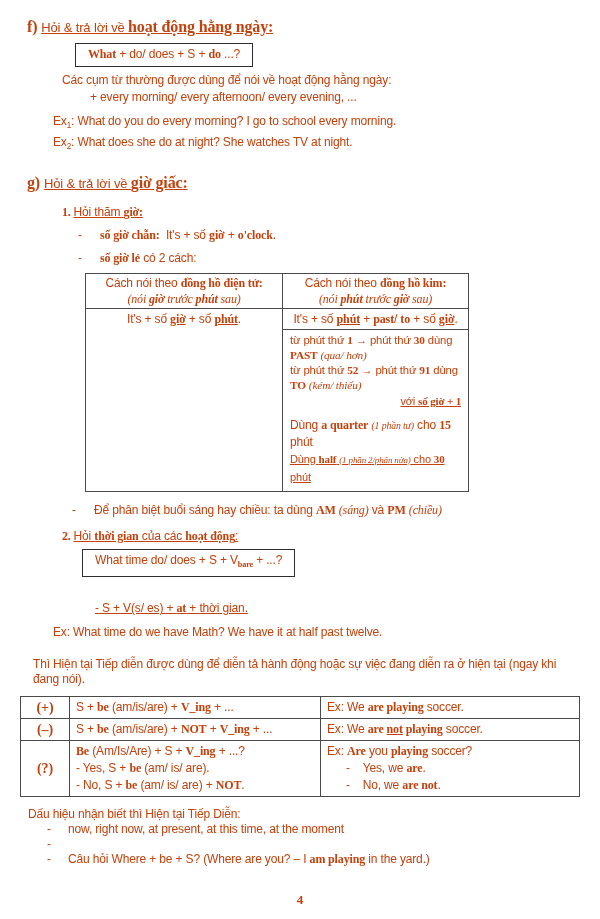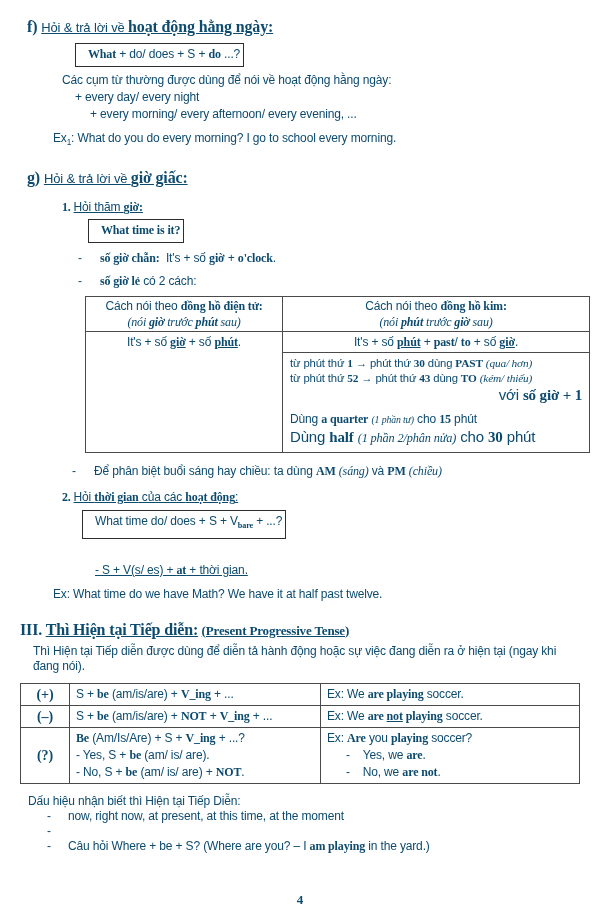--- a/index.html
+++ b/index.html
@@ -1,75 +1,74 @@
 <!DOCTYPE html>
 <html><head>
 <meta charset="utf-8">
 <style>
   html,body{margin:0;padding:0;background:#e8e8e8;}
   .page{
     width:600px;height:919px;margin:0 auto;background:#ffffff;
-    position:relative;overflow:hidden;color:#0c4a6e;
+    position:relative;overflow:hidden;color:#c2410c;
     font-family:"Liberation Sans",sans-serif;font-size:12px;line-height:15px;
     letter-spacing:-0.15px;
   }
   
   .b{font-family:"Liberation Serif",serif;font-weight:bold;}
   .i{font-family:"Liberation Serif",serif;font-style:italic;}
   .u{text-decoration:underline;}
   .sub{vertical-align:sub;font-size:0.68em;}
   .big{font-size:16px;}
   .sm{font-size:0.82em;}
 
   .h1{font-size:13px;line-height:21px;margin:0 0 0 27px;}
   .h1 .big{font-size:16px;}
-  .formula-box{display:inline-block;border:1.6px solid #2d2d2d;padding:3px 3px 4px 12px;}
+  .formula-box{display:inline-block;border:1.6px solid #2d2d2d;padding:3px 12px 4px 12px;}
   .box-f{margin:5px 0 0 75px;}
   .box-g1{margin:4px 0 0 88px;}
   .box-g2{margin:5px 4px 0 82px;}
   .line{margin-top:2px;}
   .row{display:flex;}
   .dash{width:22px;flex:none;}
   table{border-collapse:collapse;}
   td{border:1px solid #4a4a4a;vertical-align:top;}
-  .t1{margin:7px 0 8px 85px;width:505px;}
+  .t1{margin:7px 0 8px 85px;width:384px;}
   .t1 td{padding:1px 4px;}
   .t1 .hdr{text-align:center;line-height:16px;}
   .t1 .cbody{text-align:center;line-height:18px;}
   .t1 .details{font-size:11.3px;line-height:15px;padding:3px 7px 5px 7px;}
   .t1 .dright{text-align:right;}
   .t1 .dgap{margin-top:7px;font-size:12px;line-height:17px;}
-  .t1 .dgap2{font-size:15px;line-height:17px;}
+  .t1 .dgap2{font-size:11px;line-height:17px;text-decoration:underline;}
   .t2{margin:9px 0 0 20px;width:560px;}
   .t2 td{padding:2px 6px;line-height:17px;}
   .t2 .sign{width:36px;text-align:center;font-family:"Liberation Serif",serif;
             font-weight:bold;font-size:14px;vertical-align:middle;}
   .t2 .fcol{width:238px;}
   .pagenum{position:absolute;left:0;right:0;bottom:12px;text-align:center;
            font-family:"Liberation Serif",serif;font-weight:bold;font-size:13px;}
 </style>
 </head>
 <body>
 
 <div class="page">
 
   <div style="padding-top:16px;">
     <div class="h1"><span class="b big">f)  </span><span class="u">Hỏi &amp; trả lời về </span><span class="b u big">hoạt động hằng ngày:</span></div>
     <div class="formula-box box-f"><span class="b">What</span><span> + do/ does + S + </span><span class="b">do</span><span> ...?</span></div>
     <div class="line" style="margin:6px 0 0 62px;">Các cụm từ thường được dùng để nói về hoạt động hằng ngày:</div>
-    <div class="line" style="margin-left:75px;">+ every day/  every night</div>
     <div class="line" style="margin-left:90px;">+ every morning/  every afternoon/  every evening, ...</div>
     <div class="line" style="margin:9px 0 0 53px;"><span>Ex</span><span class="sub">1</span><span>: What do you do every morning? I go to school every morning.</span></div>
+    <div class="line" style="margin-left:53px;"><span>Ex</span><span class="sub">2</span><span>: What does she do at night? She watches TV at night.</span></div>
   </div>
 
   <div style="margin-top:17px;">
     <div class="h1"><span class="b big">g)  </span><span class="u">Hỏi &amp; trả lời về </span><span class="b u big">giờ giấc:</span></div>
 
     <div style="margin:11px 0 0 62px;"><span class="b">1.  </span><span class="u">Hỏi thăm </span><span class="b u">giờ:</span></div>
-    <div class="formula-box box-g1"><span class="b">What time is it?</span></div>
 
     <div class="row" style="margin:8px 0 0 78px;">
       <span class="dash">-</span>
       <div><span class="b">số giờ chẵn:</span><span>&nbsp; It's + số </span><span class="b">giờ</span><span> + </span><span class="b">o'clock</span><span>.</span></div>
     </div>
     <div class="row" style="margin:8px 0 0 78px;">
       <span class="dash">-</span>
       <div><span class="b">số giờ lẻ</span><span> có 2 cách:</span></div>
     </div>
 
@@ -86,42 +85,41 @@
               <div><span class="i">(nói </span><span class="b i">phút</span><span class="i"> trước </span><span class="b i">giờ</span><span class="i"> sau)</span></div>
             </td>
       </tr>
       <tr>
         <td class="cbody" rowspan="2"><span>It's + số </span><span class="b u">giờ</span><span> + số </span><span class="b u">phút</span><span>.</span></td>
         <td class="cbody"><span>It's + số </span><span class="b u">phút</span><span> + </span><span class="b">past</span><span>/  </span><span class="b">to</span><span> + số </span><span class="b u">giờ</span><span>.</span></td>
       </tr>
       <tr>
         <td class="details">
           <div><span>từ phút thứ </span><span class="b">1</span><span> → phút thứ </span><span class="b">30</span><span> dùng </span><span class="b">PAST</span><span> </span><span class="i">(qua/ hơn)</span></div>
-          <div><span>từ phút thứ </span><span class="b">52</span><span> → phút thứ </span><span class="b">43</span><span> dùng </span><span class="b">TO</span><span> </span><span class="i">(kém/ thiếu)</span></div>
+          <div><span>từ phút thứ </span><span class="b">52</span><span> → phút thứ </span><span class="b">91</span><span> dùng </span><span class="b">TO</span><span> </span><span class="i">(kém/ thiếu)</span></div>
           <div class="dright dgap2"><span>với </span><span class="b">số giờ + 1</span></div>
           <div class="dgap"><span>Dùng </span><span class="b">a quarter</span><span> </span><span class="i sm">(1 phần tư)</span><span> cho </span><span class="b">15</span><span> phút</span></div>
           <div class="dgap2"><span>Dùng </span><span class="b">half</span><span> </span><span class="i sm">(1 phần 2/phân nửa)</span><span> cho </span><span class="b">30</span><span> phút</span></div>
         </td>
       </tr>
     </tbody>
       </table>
 
     <div class="row" style="margin:11px 0 0 72px;">
       <span class="dash">-</span>
       <div><span>Để phân biệt buổi sáng hay chiều: ta dùng </span><span class="b">AM</span><span> </span><span class="i">(sáng)</span><span> và </span><span class="b">PM</span><span> </span><span class="i">(chiều)</span></div>
     </div>
 
     <div style="margin:11px 0 0 62px;"><span class="b">2.  </span><span class="u">Hỏi </span><span class="b u">thời gian</span><span class="u"> của các </span><span class="b u">hoạt động</span><span class="u">:</span></div>
     <div class="formula-box box-g2"><span>What time do/ does + S + V</span><span class="b sub">bare</span><span> + ...?</span></div>
     <div class="line" style="margin:24px 0 0 95px;text-decoration:underline;"><span>- S + V(s/ es) + </span><span class="b u">at</span><span> + thời gian.</span></div>
     <div class="line" style="margin:9px 0 0 53px;">Ex: What time do we have Math? We have it at half past twelve.</div>
   </div>
 
   <div style="margin-top:17px;">
-    <div class="h1" style="margin-left:20px;font-size:13px;"><span class="b big">III.  </span><span class="b u big">Thì Hiện tại Tiếp diễn:</span><span> </span><span class="b u">(Present Progressive Tense)</span></div>
     <div class="line" style="margin:3px 20px 0 33px;">Thì Hiện tại Tiếp diễn được dùng để diễn tả hành động hoặc sự việc đang diễn ra ở hiện tại (ngay khi đang nói).</div>
 
     <table class="t2">
       <tbody>
           <tr>
         <td class="sign">(+)</td>
         <td class="fcol">
               <div><span>S + </span><span class="b">be</span><span> (am/is/are) + </span><span class="b">V_ing</span><span> + ...</span></div>
             </td>
         <td>

